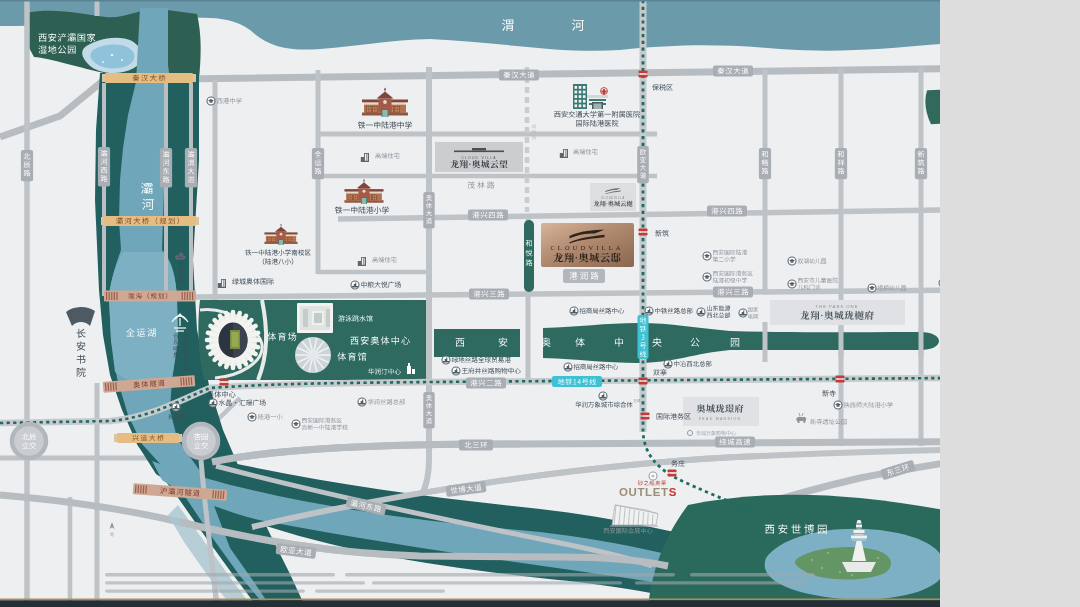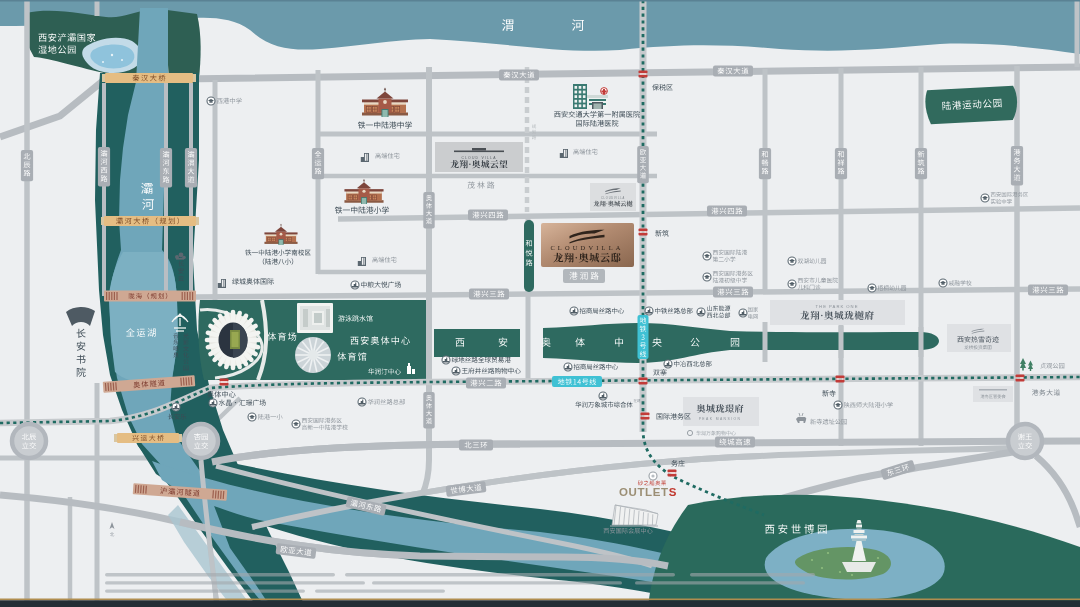--- a/index.html
+++ b/index.html
@@ -1,14 +1,14 @@
 <!DOCTYPE html>
 <html><head><meta charset="utf-8"><style>
 html,body{margin:0;padding:0;background:#dddddd;}
-#stage{position:relative;width:1080px;height:607px;overflow:hidden;font-family:"Liberation Sans",sans-serif;}
+#stage{position:relative;width:940px;height:607px;overflow:hidden;font-family:"Liberation Sans",sans-serif;}
 </style></head><body>
 <div id="stage">
 <svg width="1080" height="607" viewBox="0 0 1080 607" xmlns="http://www.w3.org/2000/svg">
 <defs>
 <path id="q0" d="M429 -747V-473L321 -428L349 -361L429 -395V-79C429 30 462 57 577 57C603 57 796 57 824 57C928 57 953 13 964 -125C944 -128 914 -140 897 -153C890 -38 880 -11 821 -11C781 -11 613 -11 580 -11C513 -11 501 -22 501 -77V-426L635 -483V-143H706V-513L846 -573C846 -412 844 -301 839 -277C834 -254 825 -250 809 -250C799 -250 766 -250 742 -252C751 -235 757 -206 760 -186C788 -186 828 -186 854 -194C884 -201 903 -219 909 -260C916 -299 918 -449 918 -637L922 -651L869 -671L855 -660L840 -646L706 -590V-840H635V-560L501 -504V-747ZM33 -154 63 -79C151 -118 265 -169 372 -219L355 -286L241 -238V-528H359V-599H241V-828H170V-599H42V-528H170V-208C118 -187 71 -168 33 -154Z"></path>
 <path id="q1" d="M184 -838C152 -744 95 -655 32 -596C45 -580 65 -541 71 -526C108 -561 143 -606 173 -656H430V-728H213C228 -757 241 -788 252 -818ZM59 -344V-275H211V-68C211 -26 183 -2 164 8C177 24 195 56 201 75C218 58 246 42 432 -58C427 -73 420 -102 417 -122L283 -54V-275H429V-344H283V-479H404V-547H109V-479H211V-344ZM662 -835V-660H561C570 -702 579 -745 585 -789L514 -800C499 -681 470 -564 423 -486C440 -478 471 -460 485 -449C507 -488 527 -537 543 -591H662V-528C662 -486 662 -440 657 -393H447V-321H647C624 -197 563 -69 407 24C425 38 450 64 461 79C594 -8 664 -119 699 -232C743 -95 811 15 914 76C925 56 948 29 965 14C852 -45 779 -170 742 -321H953V-393H731C735 -440 736 -485 736 -528V-591H929V-660H736V-835Z"></path>
 <path id="q2" d="M88 0H490V-76H343V-733H273C233 -710 186 -693 121 -681V-623H252V-76H88Z"></path>
 <path id="q3" d="M340 0H426V-202H524V-275H426V-733H325L20 -262V-202H340ZM340 -275H115L282 -525C303 -561 323 -598 341 -633H345C343 -596 340 -536 340 -500Z"></path>
 <path id="q4" d="M260 -732H736V-596H260ZM185 -799V-530H815V-799ZM63 -440V-371H269C249 -309 224 -240 203 -191H727C708 -75 688 -19 663 1C651 9 639 10 615 10C587 10 514 9 444 2C458 23 468 52 470 74C539 78 605 79 639 77C678 76 702 70 726 50C763 18 788 -57 812 -225C814 -236 816 -259 816 -259H315L352 -371H933V-440Z"></path>
 <path id="q5" d="M54 -54 70 18C162 -10 282 -46 398 -80L387 -144C264 -109 137 -74 54 -54ZM704 -780C754 -756 817 -717 849 -689L893 -736C861 -763 797 -800 748 -822ZM72 -423C86 -430 110 -436 232 -452C188 -387 149 -337 130 -317C99 -280 76 -255 54 -251C63 -232 74 -197 78 -182C99 -194 133 -204 384 -255C382 -270 382 -298 384 -318L185 -282C261 -372 337 -482 401 -592L338 -630C319 -593 297 -555 275 -519L148 -506C208 -591 266 -699 309 -804L239 -837C199 -717 126 -589 104 -556C82 -522 65 -499 47 -494C56 -474 68 -438 72 -423ZM887 -349C847 -286 793 -228 728 -178C712 -231 698 -295 688 -367L943 -415L931 -481L679 -434C674 -476 669 -520 666 -566L915 -604L903 -670L662 -634C659 -701 658 -770 658 -842H584C585 -767 587 -694 591 -623L433 -600L445 -532L595 -555C598 -509 603 -464 608 -421L413 -385L425 -317L617 -353C629 -270 645 -195 666 -133C581 -76 483 -31 381 0C399 17 418 44 428 62C522 29 611 -14 691 -66C732 24 786 77 857 77C926 77 949 44 963 -68C946 -75 922 -91 907 -108C902 -19 892 4 865 4C821 4 784 -37 753 -110C832 -170 900 -241 950 -319Z"></path>

